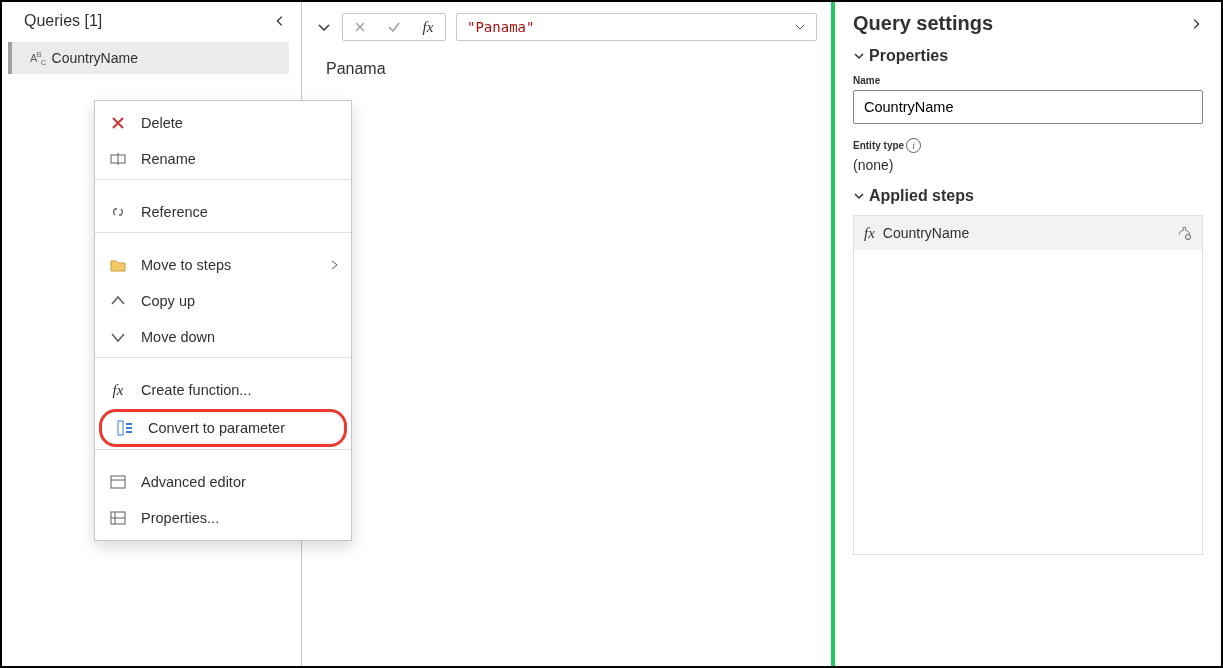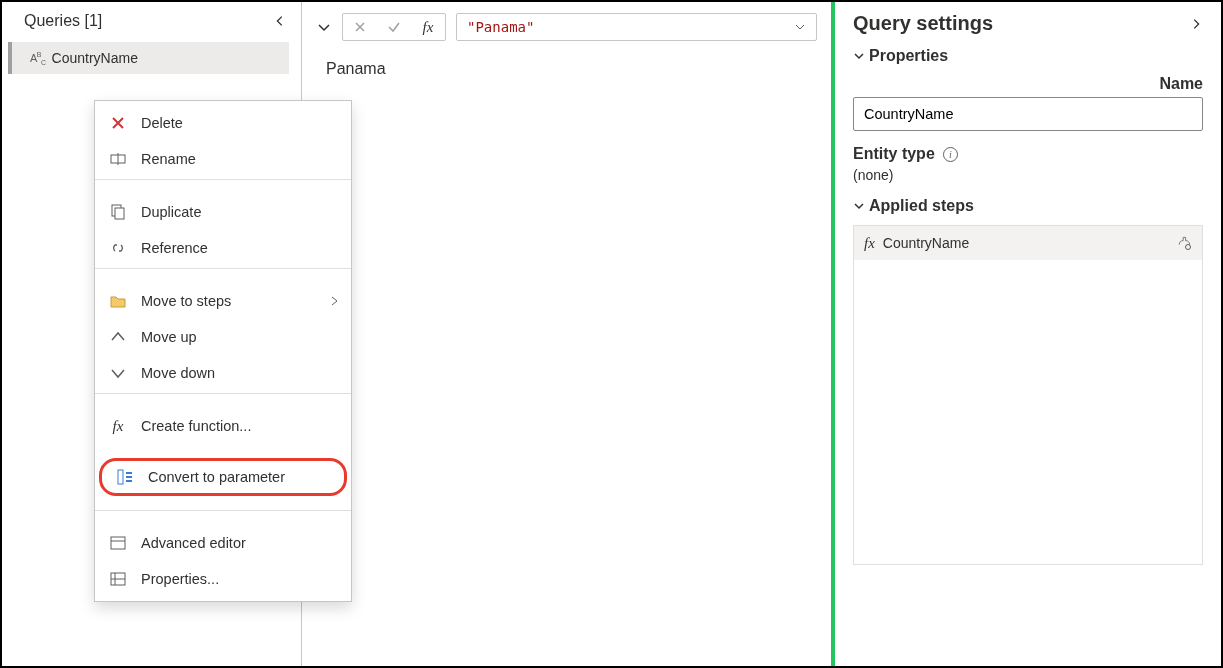--- a/index.html
+++ b/index.html
@@ -91,21 +91,21 @@
   width: 22px; height: 22px;
   display: flex; align-items: center; justify-content: center;
 }
 .ctx .item .arrow-right {
   margin-left: auto;
   color: #605e5c;
 }
 .ctx .highlight {
   border: 3px solid #e73b30;
   border-radius: 17px;
-  margin: 14px 4px;
+  margin: 1px 4px;
   height: 38px;
 }
 
 .formula-row {
   display: flex;
   align-items: center;
   gap: 10px;
   height: 30px;
 }
 .formula-btns {
@@ -150,35 +150,34 @@
 }
 .section-head {
   display: flex;
   align-items: center;
   gap: 4px;
   font-size: 16px;
   font-weight: 600;
   margin: 8px 0 10px 0;
 }
 .field-label {
-  font-size: 16px;
+  font-size: 10px;
   font-weight: 600;
   margin-bottom: 4px;
-  text-align: right;
 }
 .text-input {
   width: 100%;
   height: 34px;
   border: 1px solid #8a8886;
   border-radius: 2px;
   padding: 0 10px;
   font-size: 14.5px;
   margin-bottom: 14px;
 }
-.entity-row { display: flex; align-items: center; gap: 8px; }
+.entity-row { display: flex; align-items: center; gap: 2px; }
 .entity-row .info {
   width: 15px; height: 15px; border: 1px solid #605e5c; border-radius: 50%;
   display: inline-flex; align-items: center; justify-content: center;
   font-size: 10px; color: #605e5c; font-style: italic; font-family: serif;
 }
 .entity-val { margin-top: 4px; margin-bottom: 14px; }
 .steps {
   border: 1px solid #e1dfdd;
   height: 340px;
 }
@@ -232,29 +231,20 @@
                 <line x1="9" y1="3" x2="9" y2="15" stroke="#605e5c"></line>
               </svg>
           </span>
           <span>Rename</span>
         </div>
       </div>
       <div class="grp">
         <div class="item">
           <span class="ico">
             <svg width="18" height="18" viewBox="0 0 18 18">
-                <rect x="3" y="2" width="9" height="11" fill="none" stroke="#605e5c"></rect>
-                <rect x="6" y="5" width="9" height="11" fill="#fff" stroke="#605e5c"></rect>
-              </svg>
-          </span>
-          <span>Duplicate</span>
-        </div>
-        <div class="item">
-          <span class="ico">
-            <svg width="18" height="18" viewBox="0 0 18 18">
                 <path d="M6 12 a4 4 0 0 1 0-6 l2 0 M12 6 a4 4 0 0 1 0 6 l-2 0" stroke="#605e5c" fill="none" stroke-width="1.3"></path>
               </svg>
           </span>
           <span>Reference</span>
         </div>
       </div>
       <div class="grp">
         <div class="item">
           <span class="ico">
             <svg width="18" height="18" viewBox="0 0 18 18">
@@ -267,21 +257,21 @@
                 <path d="M3 1 L8 5 L3 9" stroke="#605e5c" fill="none"></path>
               </svg>
           </span>
         </div>
         <div class="item">
           <span class="ico">
             <svg width="18" height="18" viewBox="0 0 18 18">
                 <path d="M3 12 L9 5 L15 12" stroke="#605e5c" stroke-width="1.5" fill="none"></path>
               </svg>
           </span>
-          <span>Move up</span>
+          <span>Copy up</span>
         </div>
         <div class="item">
           <span class="ico">
             <svg width="18" height="18" viewBox="0 0 18 18">
                 <path d="M3 6 L9 13 L15 6" stroke="#605e5c" stroke-width="1.5" fill="none"></path>
               </svg>
           </span>
           <span>Move down</span>
         </div>
       </div>

